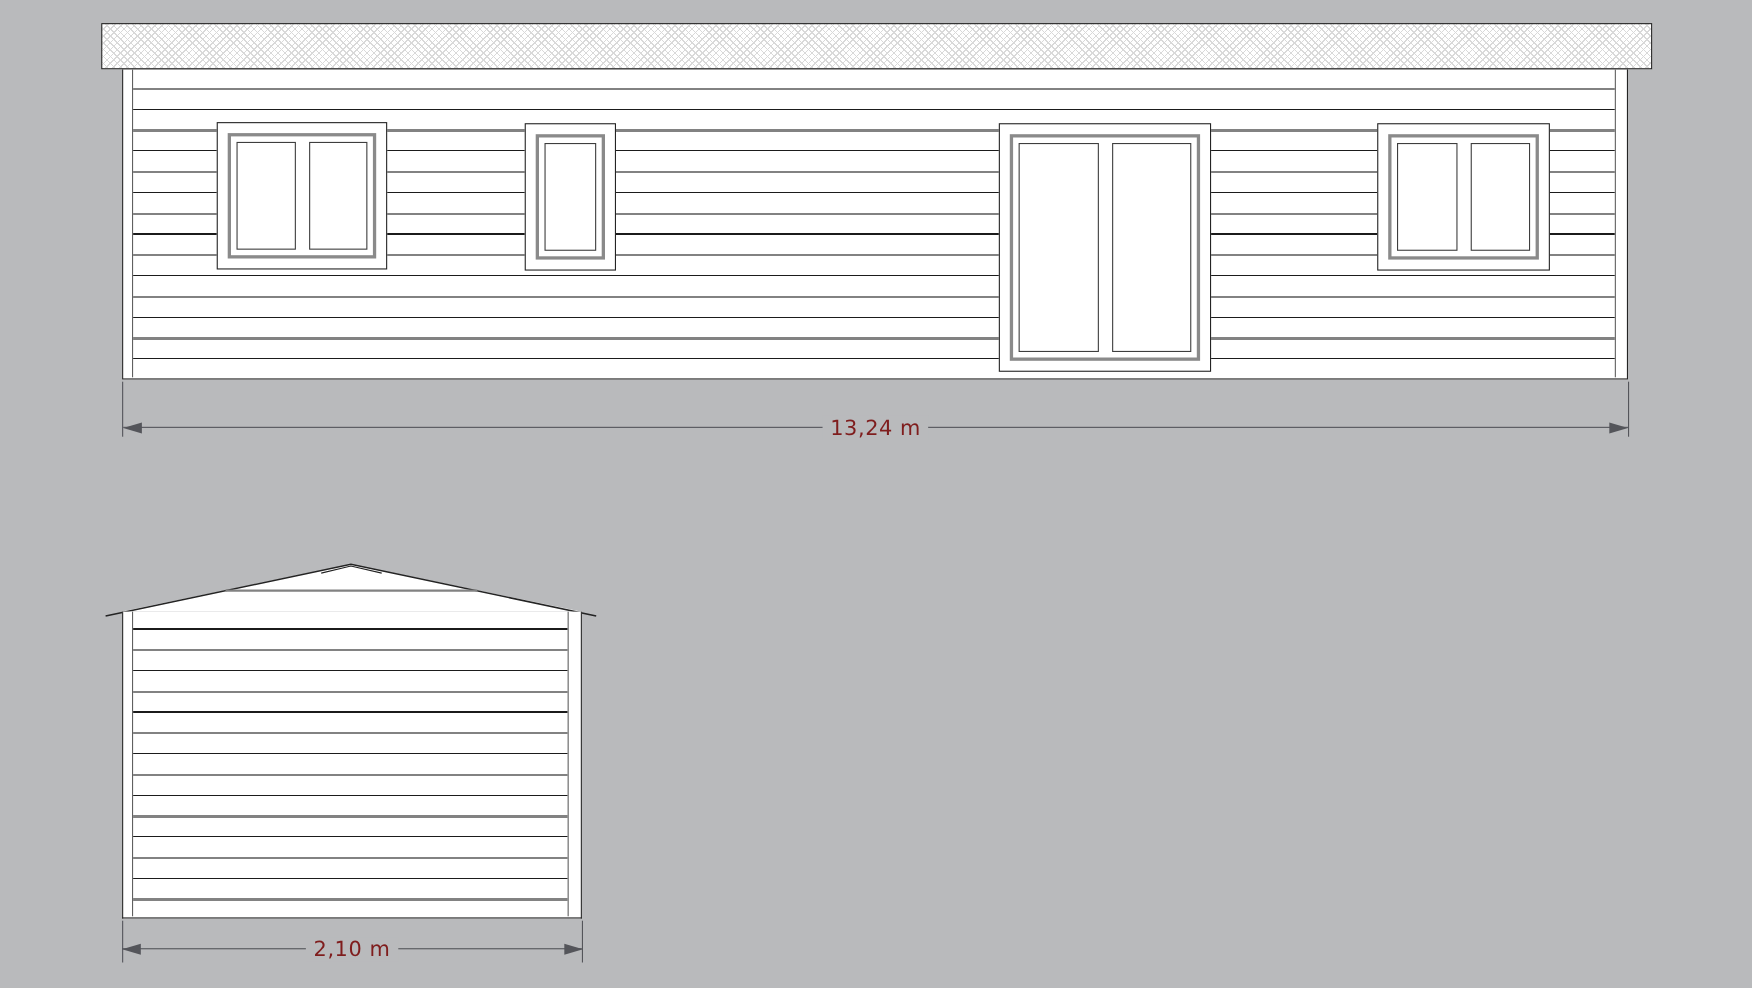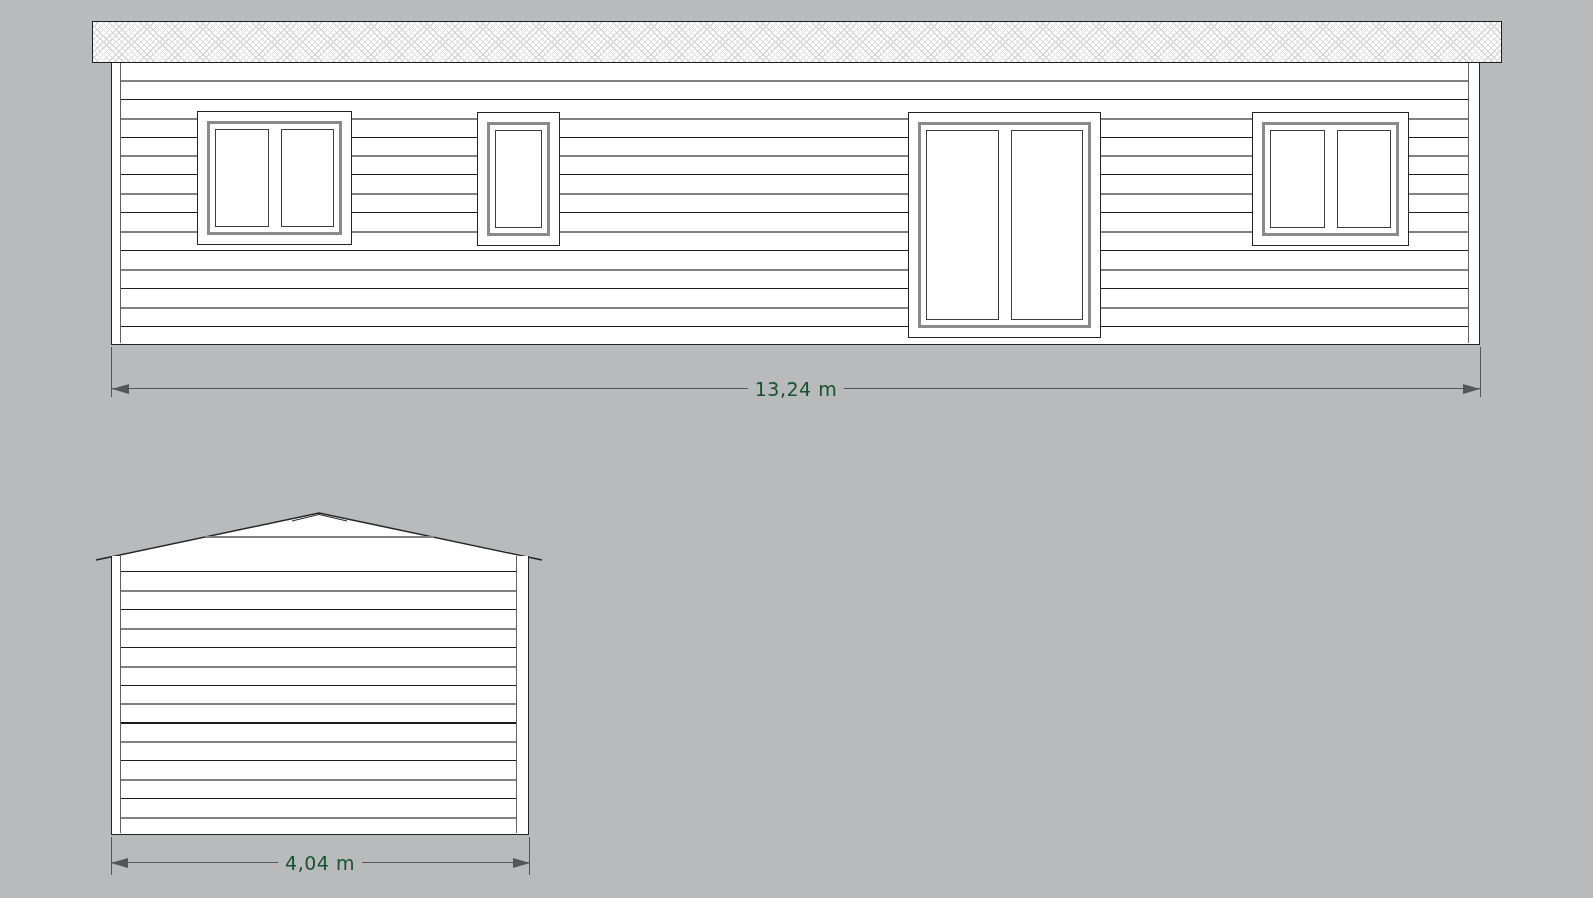--- a/index.html
+++ b/index.html
@@ -98,21 +98,21 @@
     border-bottom: 5.5px solid transparent;
   }
   .dim-arrow.left  { border-right: 17px solid #54555a; }
   .dim-arrow.right { border-left: 17px solid #54555a; }
   .dim-label {
     position: absolute;
     transform: translate(-50%, -50%);
     background: #b9babc;
     padding: 0 7px;
     font-size: 19px;
-    color: #14532d;
+    color: #7f1d1d;
     white-space: nowrap;
     letter-spacing: 0.5px;
   }
 
   .gable-roof-svg { position: absolute; left: 85px; top: 505px; }
 </style>
 </head>
 <body>
 
 <div class="canvas">
@@ -171,16 +171,16 @@
 
     <div class="wall" style="left:111px; top:556px; width:418px; height:279px; border-top:none;">
       <div class="siding end"></div>
     </div>
 
     <div class="dim-ext" style="left:110.5px; top:837px; height:38px;"></div>
     <div class="dim-ext" style="left:528.5px; top:837px; height:38px;"></div>
     <div class="dim-line" style="left:111px; top:862px; width:418px;"></div>
     <div class="dim-arrow left" style="left:111px; top:857.5px;"></div>
     <div class="dim-arrow right" style="left:512.5px; top:857.5px;"></div>
-    <div class="dim-label" style="left:320px; top:863px;">4,04 m</div>
+    <div class="dim-label" style="left:320px; top:863px;">2,10 m</div>
   </section>
 
 </div>
 
 </body></html>

